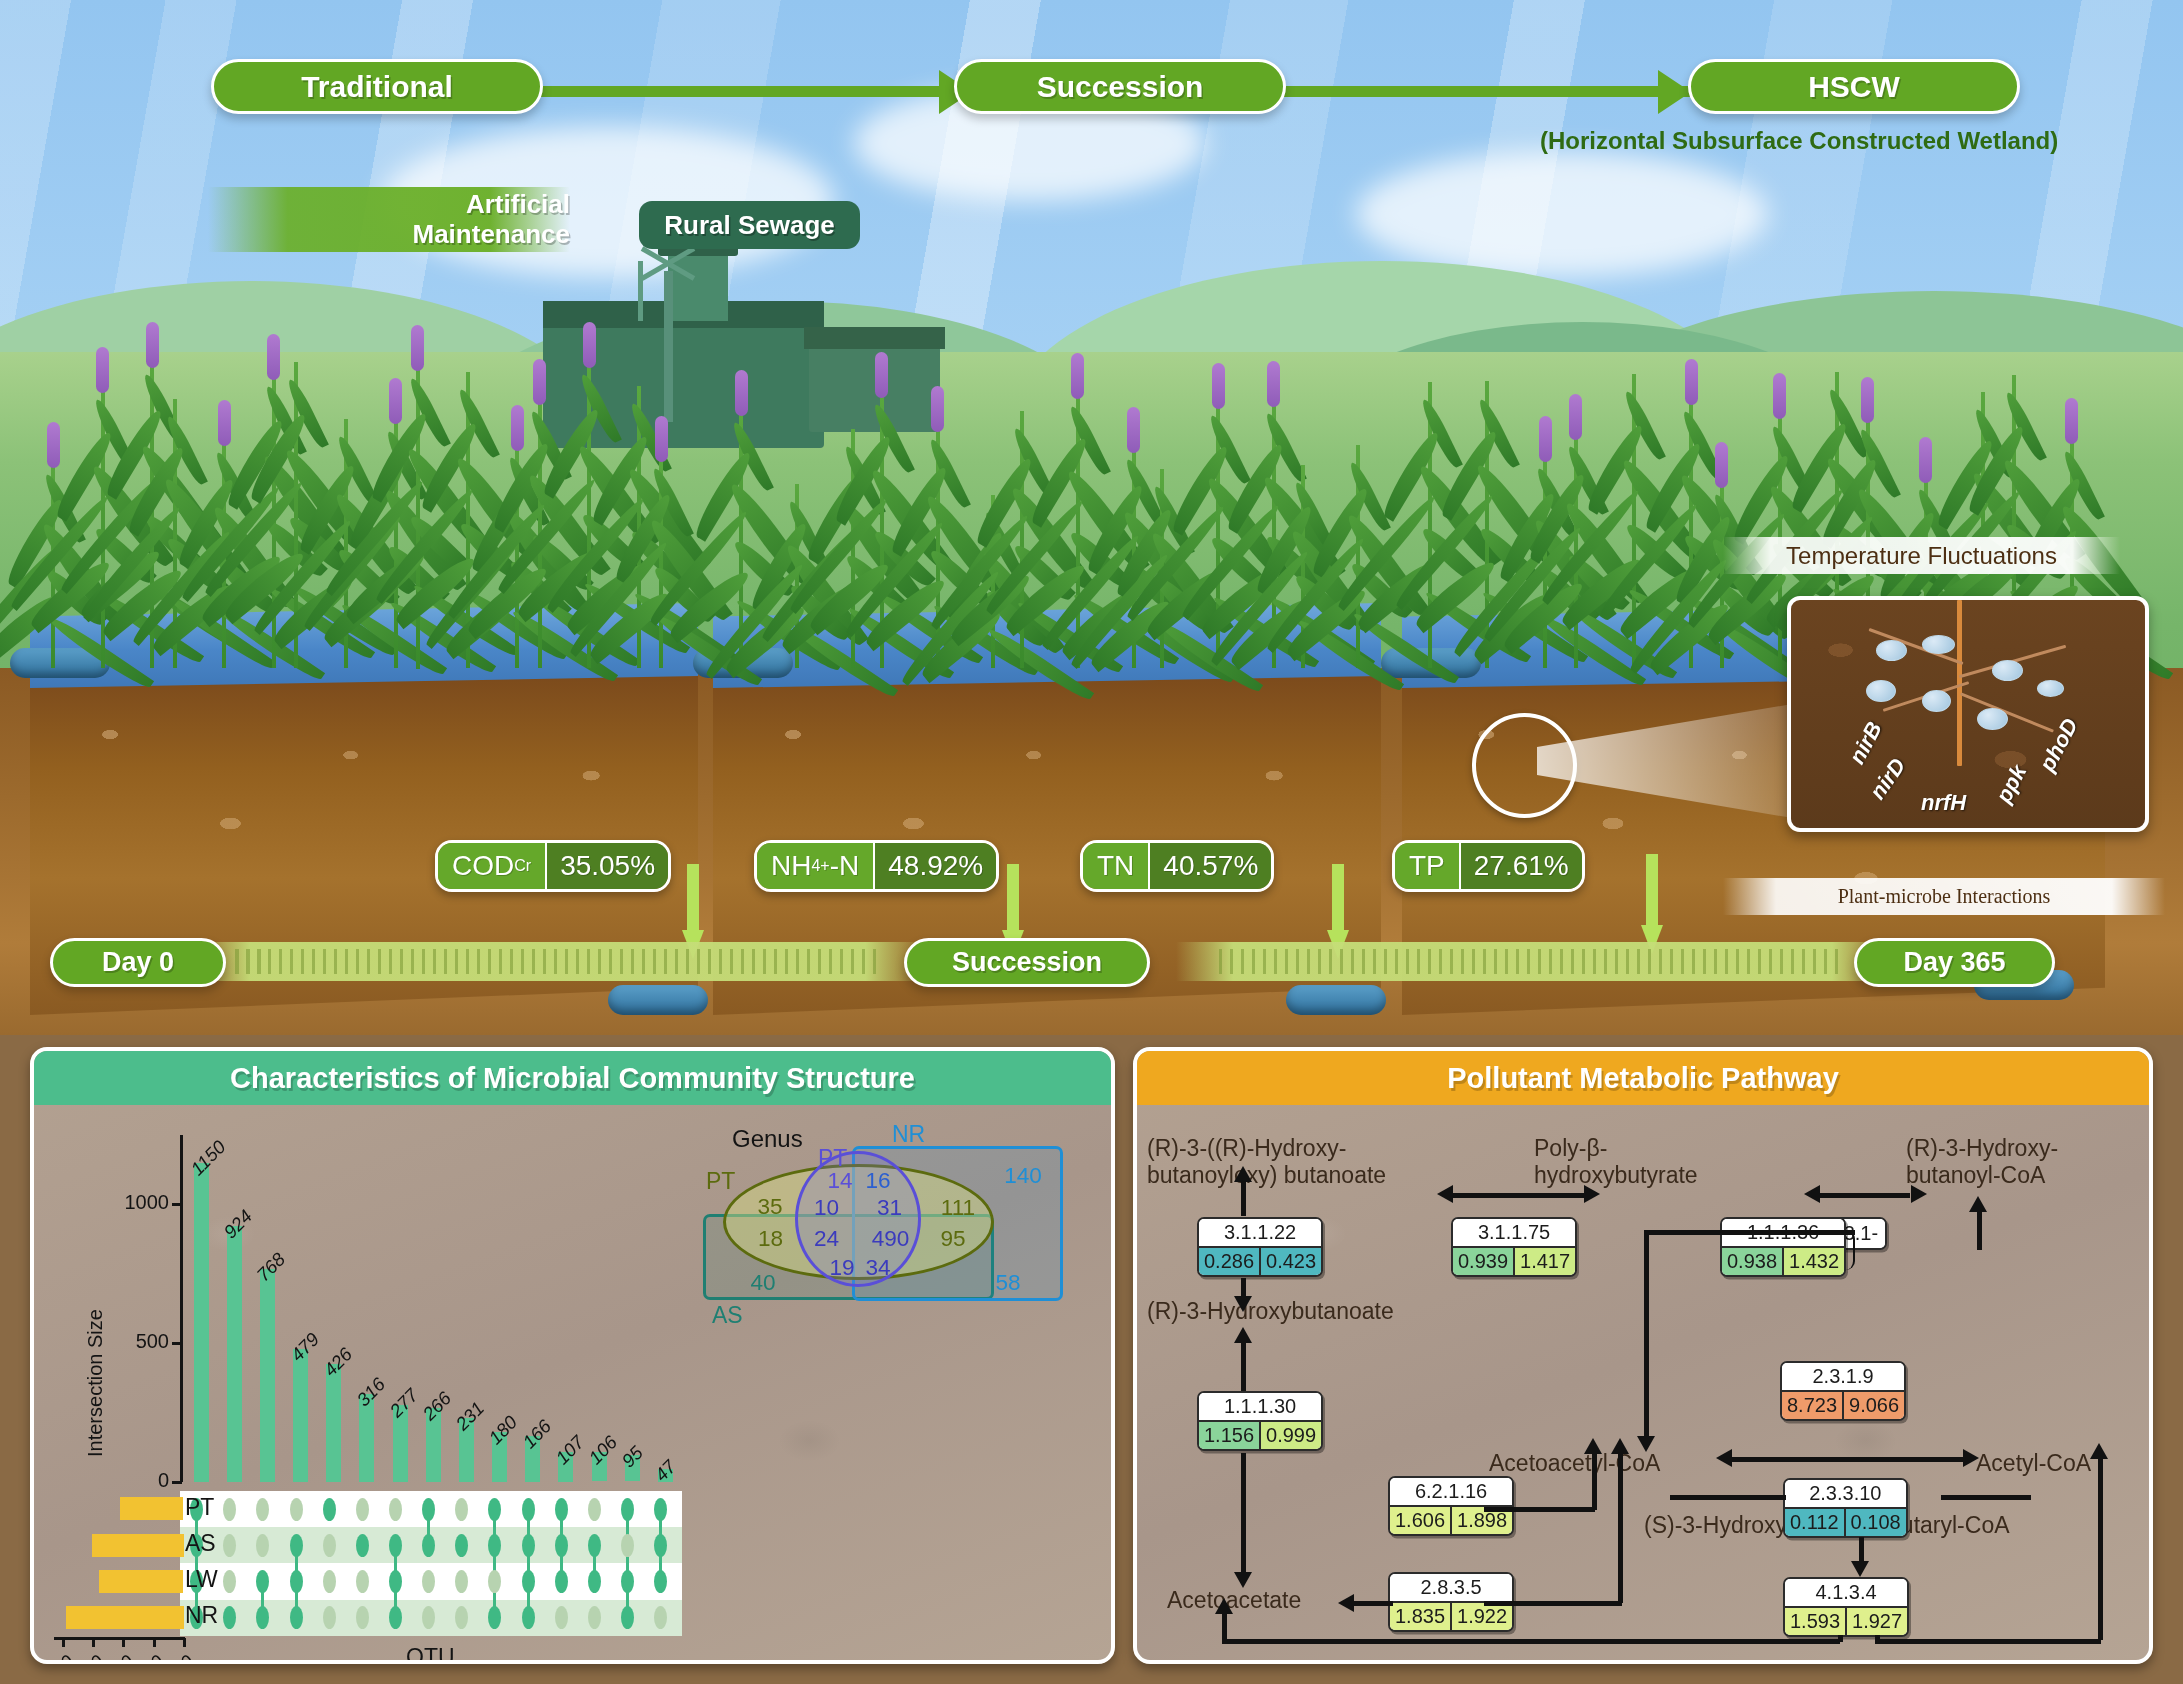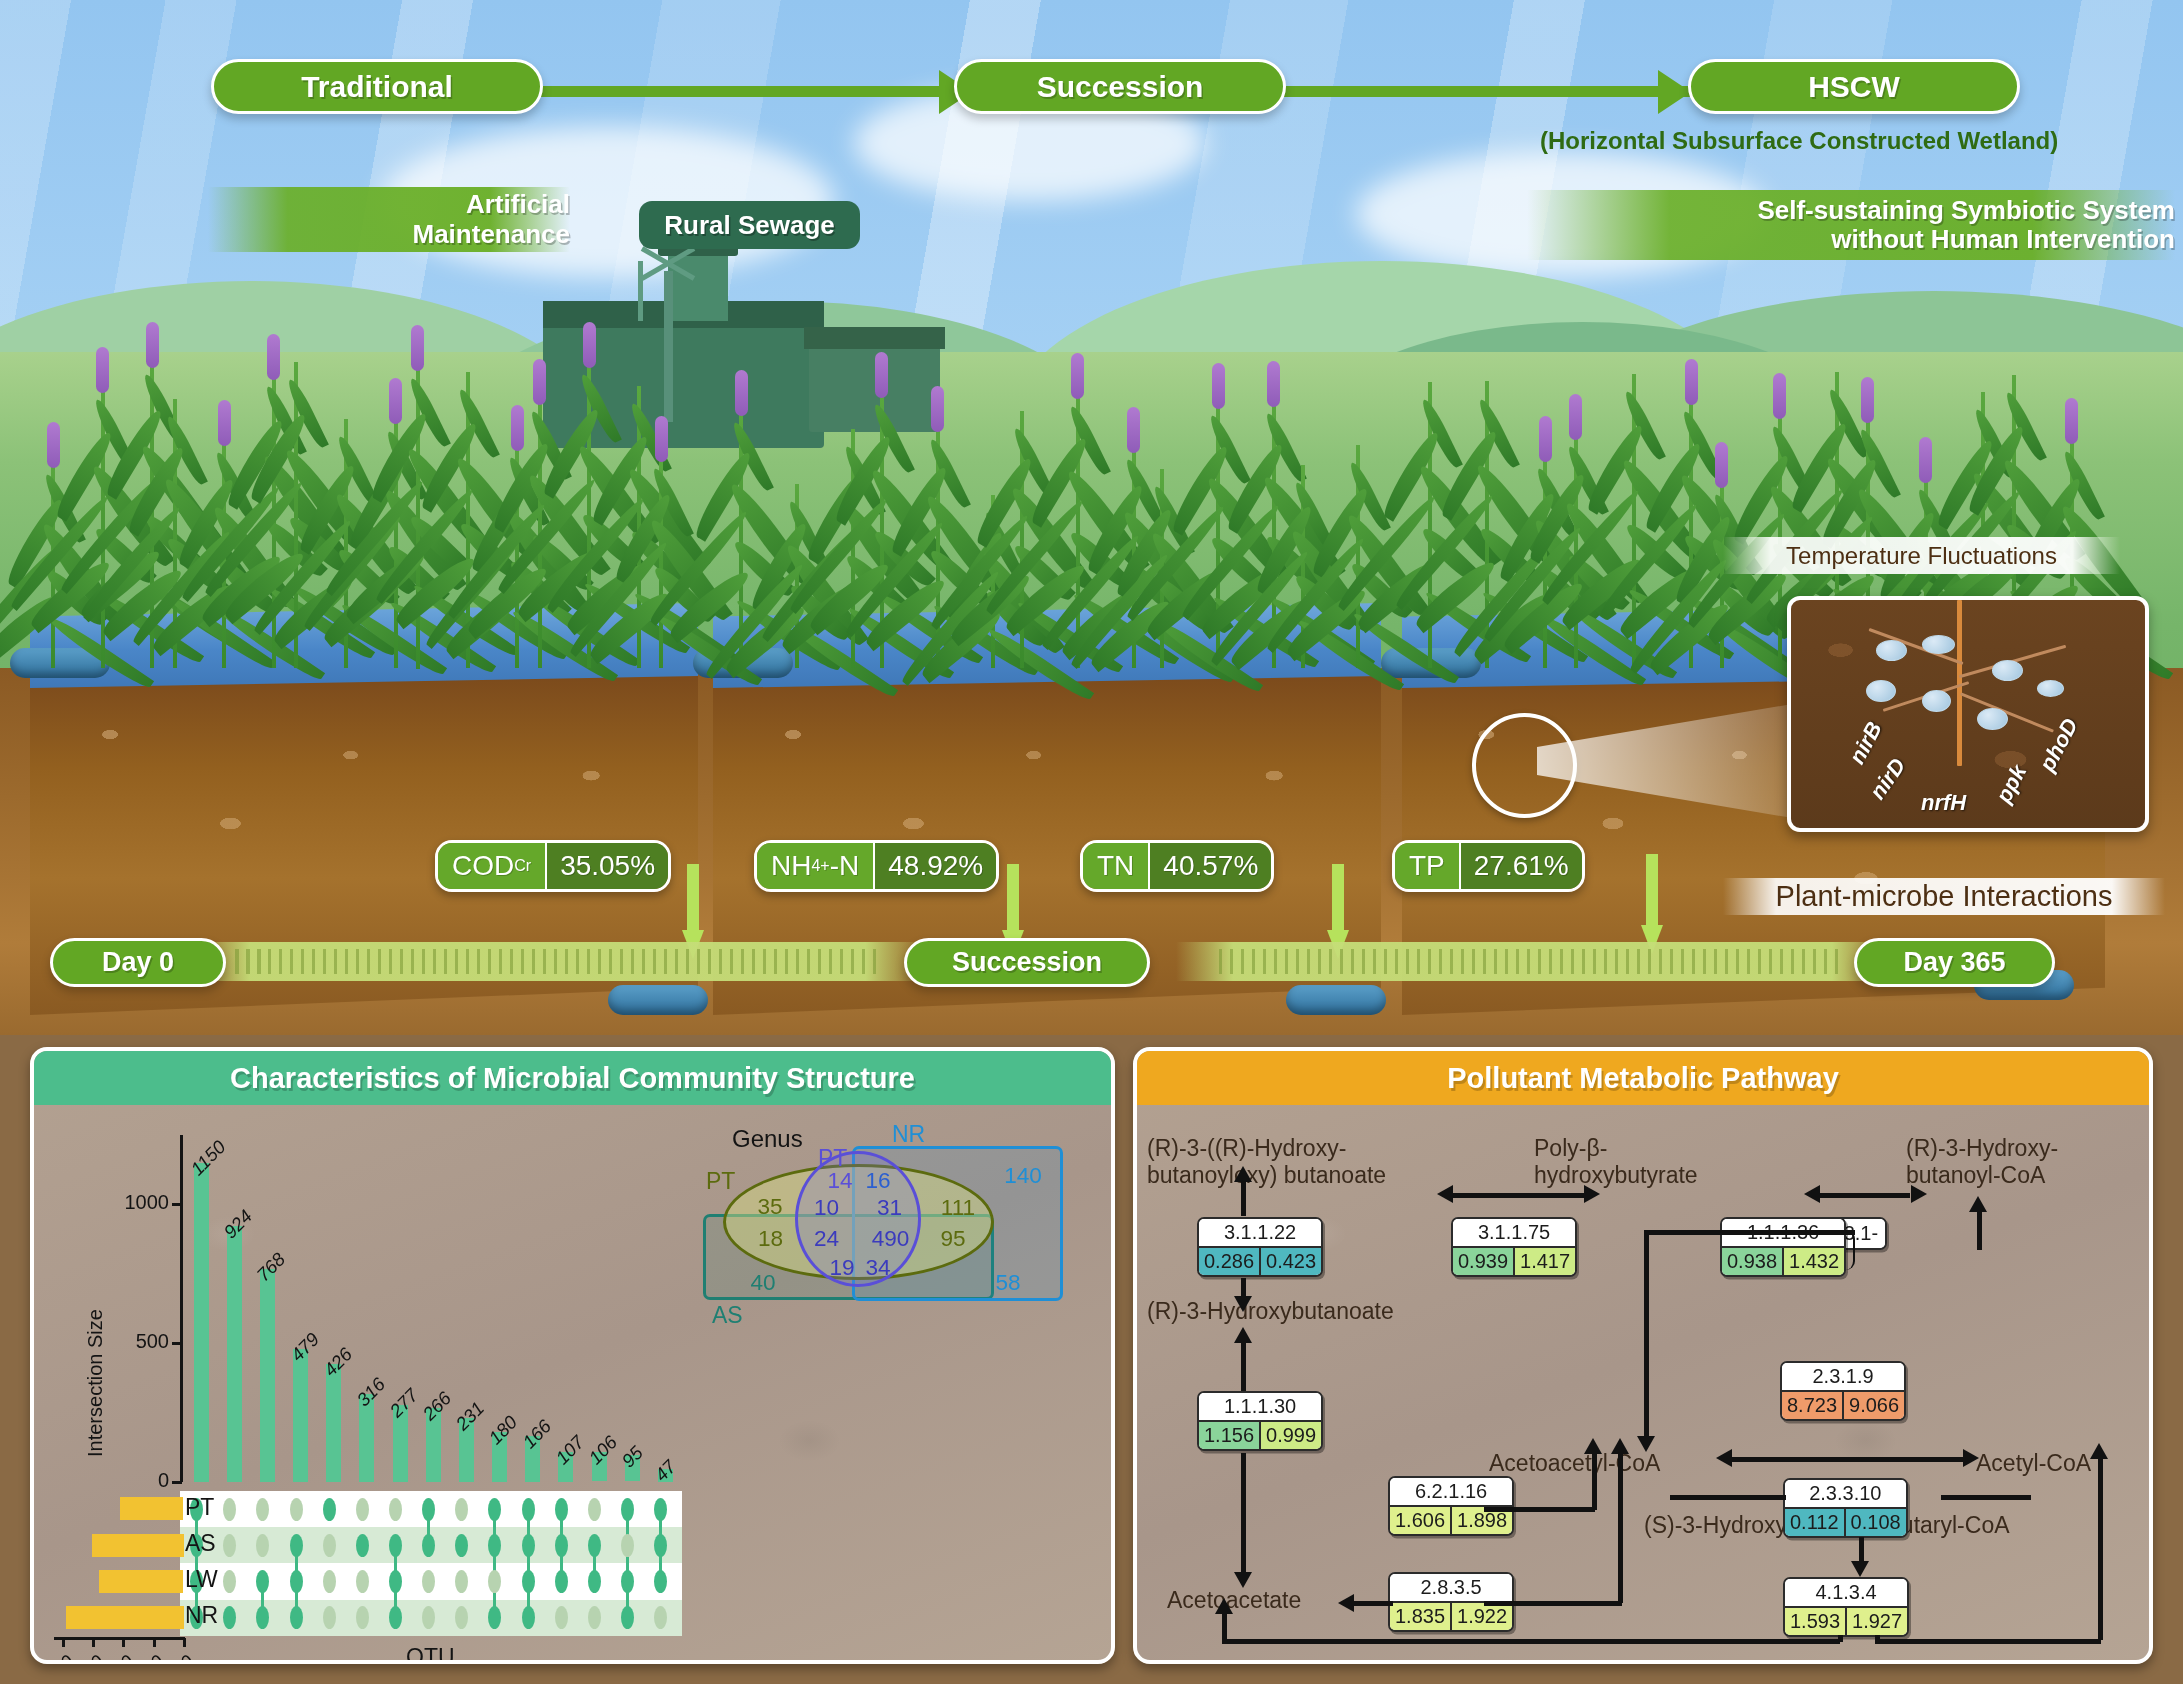--- a/index.html
+++ b/index.html
@@ -319,24 +319,20 @@
 
   <div class="softbanner" style="left:208px;top:187px;width:362px;height:65px;font-size:26px;">
     <span>Artificial</span>
     <span>Maintenance</span>
   </div>
 
   <div class="darkpill" style="left:639px;top:201px;width:221px;height:48px;font-size:26px;">
     <span>Rural Sewage</span>
   </div>
 
-  <div class="softbanner" style="left:1527px;top:190px;width:648px;height:70px;font-size:26px;">
-    <span>Self-sustaining Symbiotic System</span>
-    <span>without Human Intervention</span>
-  </div>
 
   <div class="bed" style="left:30px;top:603px;width:668px;height:412px;">
     <div class="soilbox"></div>
     <div class="water"></div>
   </div>
   <div class="bed" style="left:713px;top:603px;width:668px;height:412px;">
     <div class="soilbox"></div>
     <div class="water"></div>
   </div>
   <div class="bed" style="left:1402px;top:603px;width:703px;height:412px;">
@@ -751,21 +747,21 @@
     <div class="gene" style="left:53px;top:130px;font-size:22px;transform:rotate(-62deg);">nirB</div>
     <div class="gene" style="left:75px;top:166px;font-size:22px;transform:rotate(-55deg);">nirD</div>
     <div class="gene" style="left:130px;top:190px;font-size:22px;">nrfH</div>
     <div class="gene" style="left:201px;top:171px;font-size:22px;transform:rotate(-62deg);">ppk</div>
     <div class="gene" style="left:240px;top:132px;font-size:22px;transform:rotate(-62deg);">phoD</div>
   </div>
 
   <div class="whiteband" style="left:1723px;top:537px;width:397px;height:37px;font-size:24px;">
     <span>Temperature Fluctuations</span>
   </div>
-  <div class="whiteband" style="left:1723px;top:878px;width:442px;height:37px;font-size:29px;">
+  <div class="whiteband" style="left:1723px;top:878px;width:442px;height:37px;font-size:20px;font-family:Liberation Serif, serif;">
     <span>Plant-microbe Interactions</span>
   </div>
 
   <div class="badge" style="left:435px;top:840px;">
     <div class="k">
       <span>COD</span>
         <sub style="font-size:16px;">Cr</sub>
     </div>
     <div class="v">35.05%</div>
   </div>

